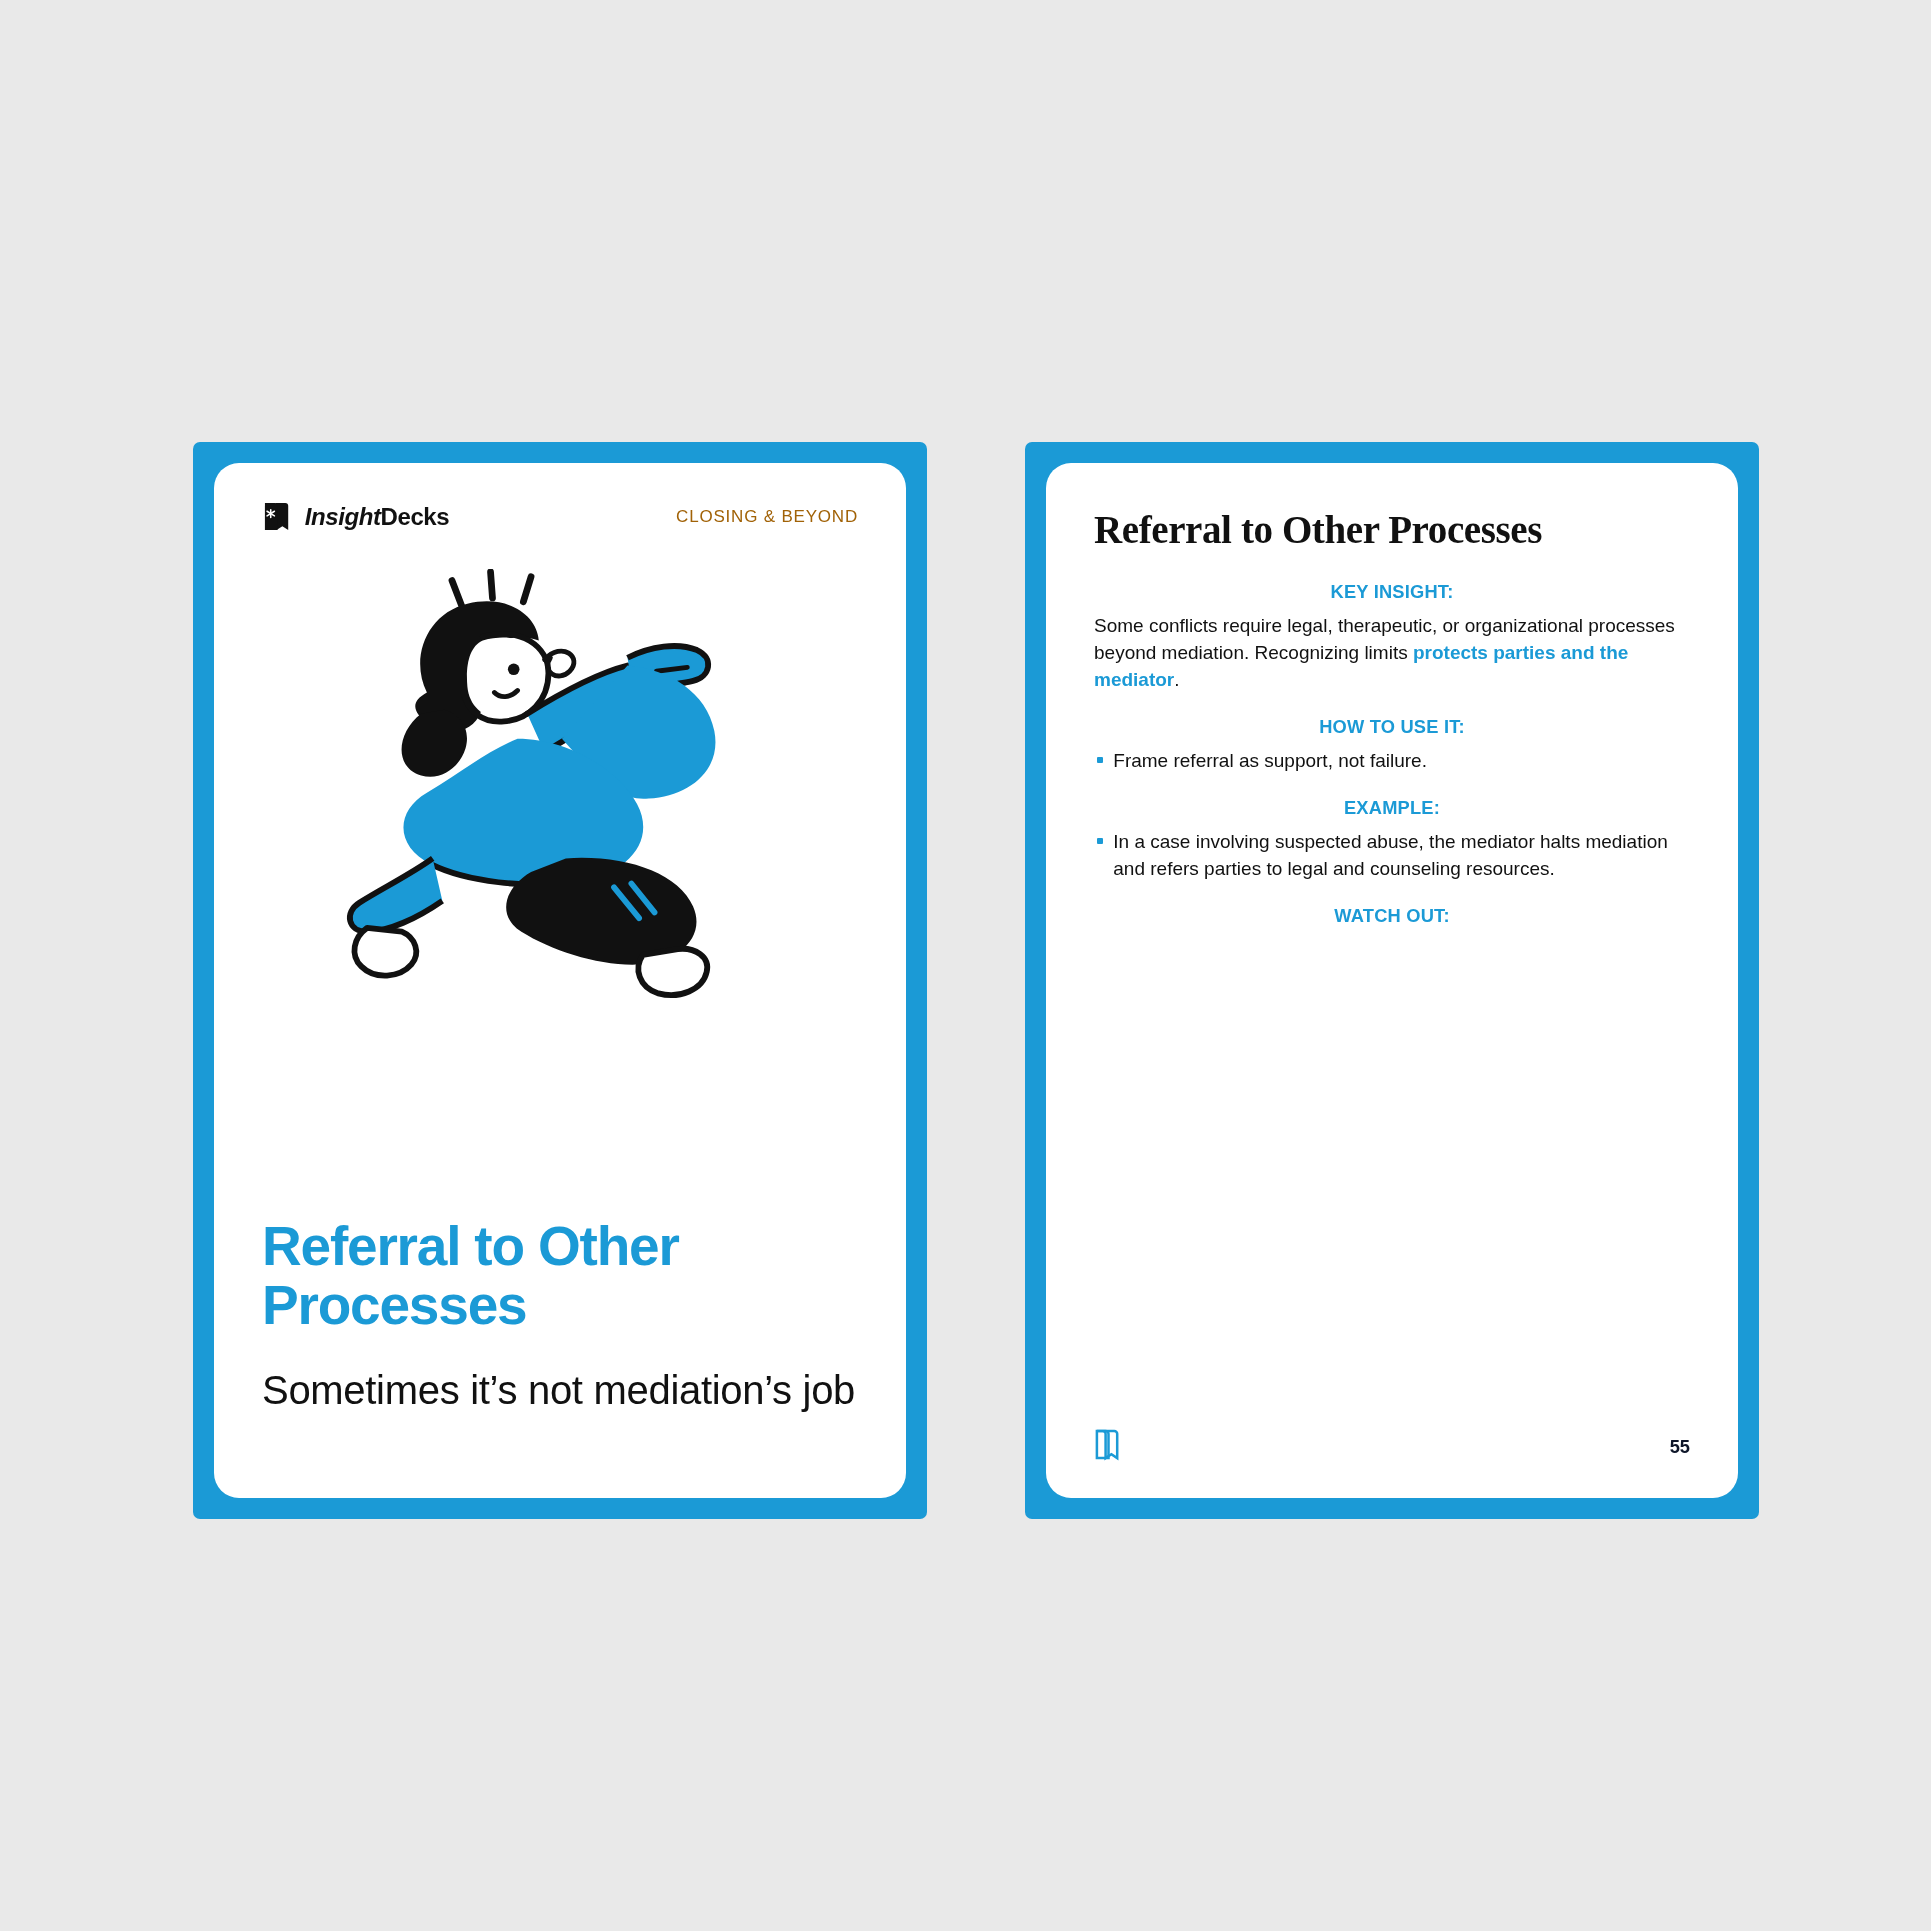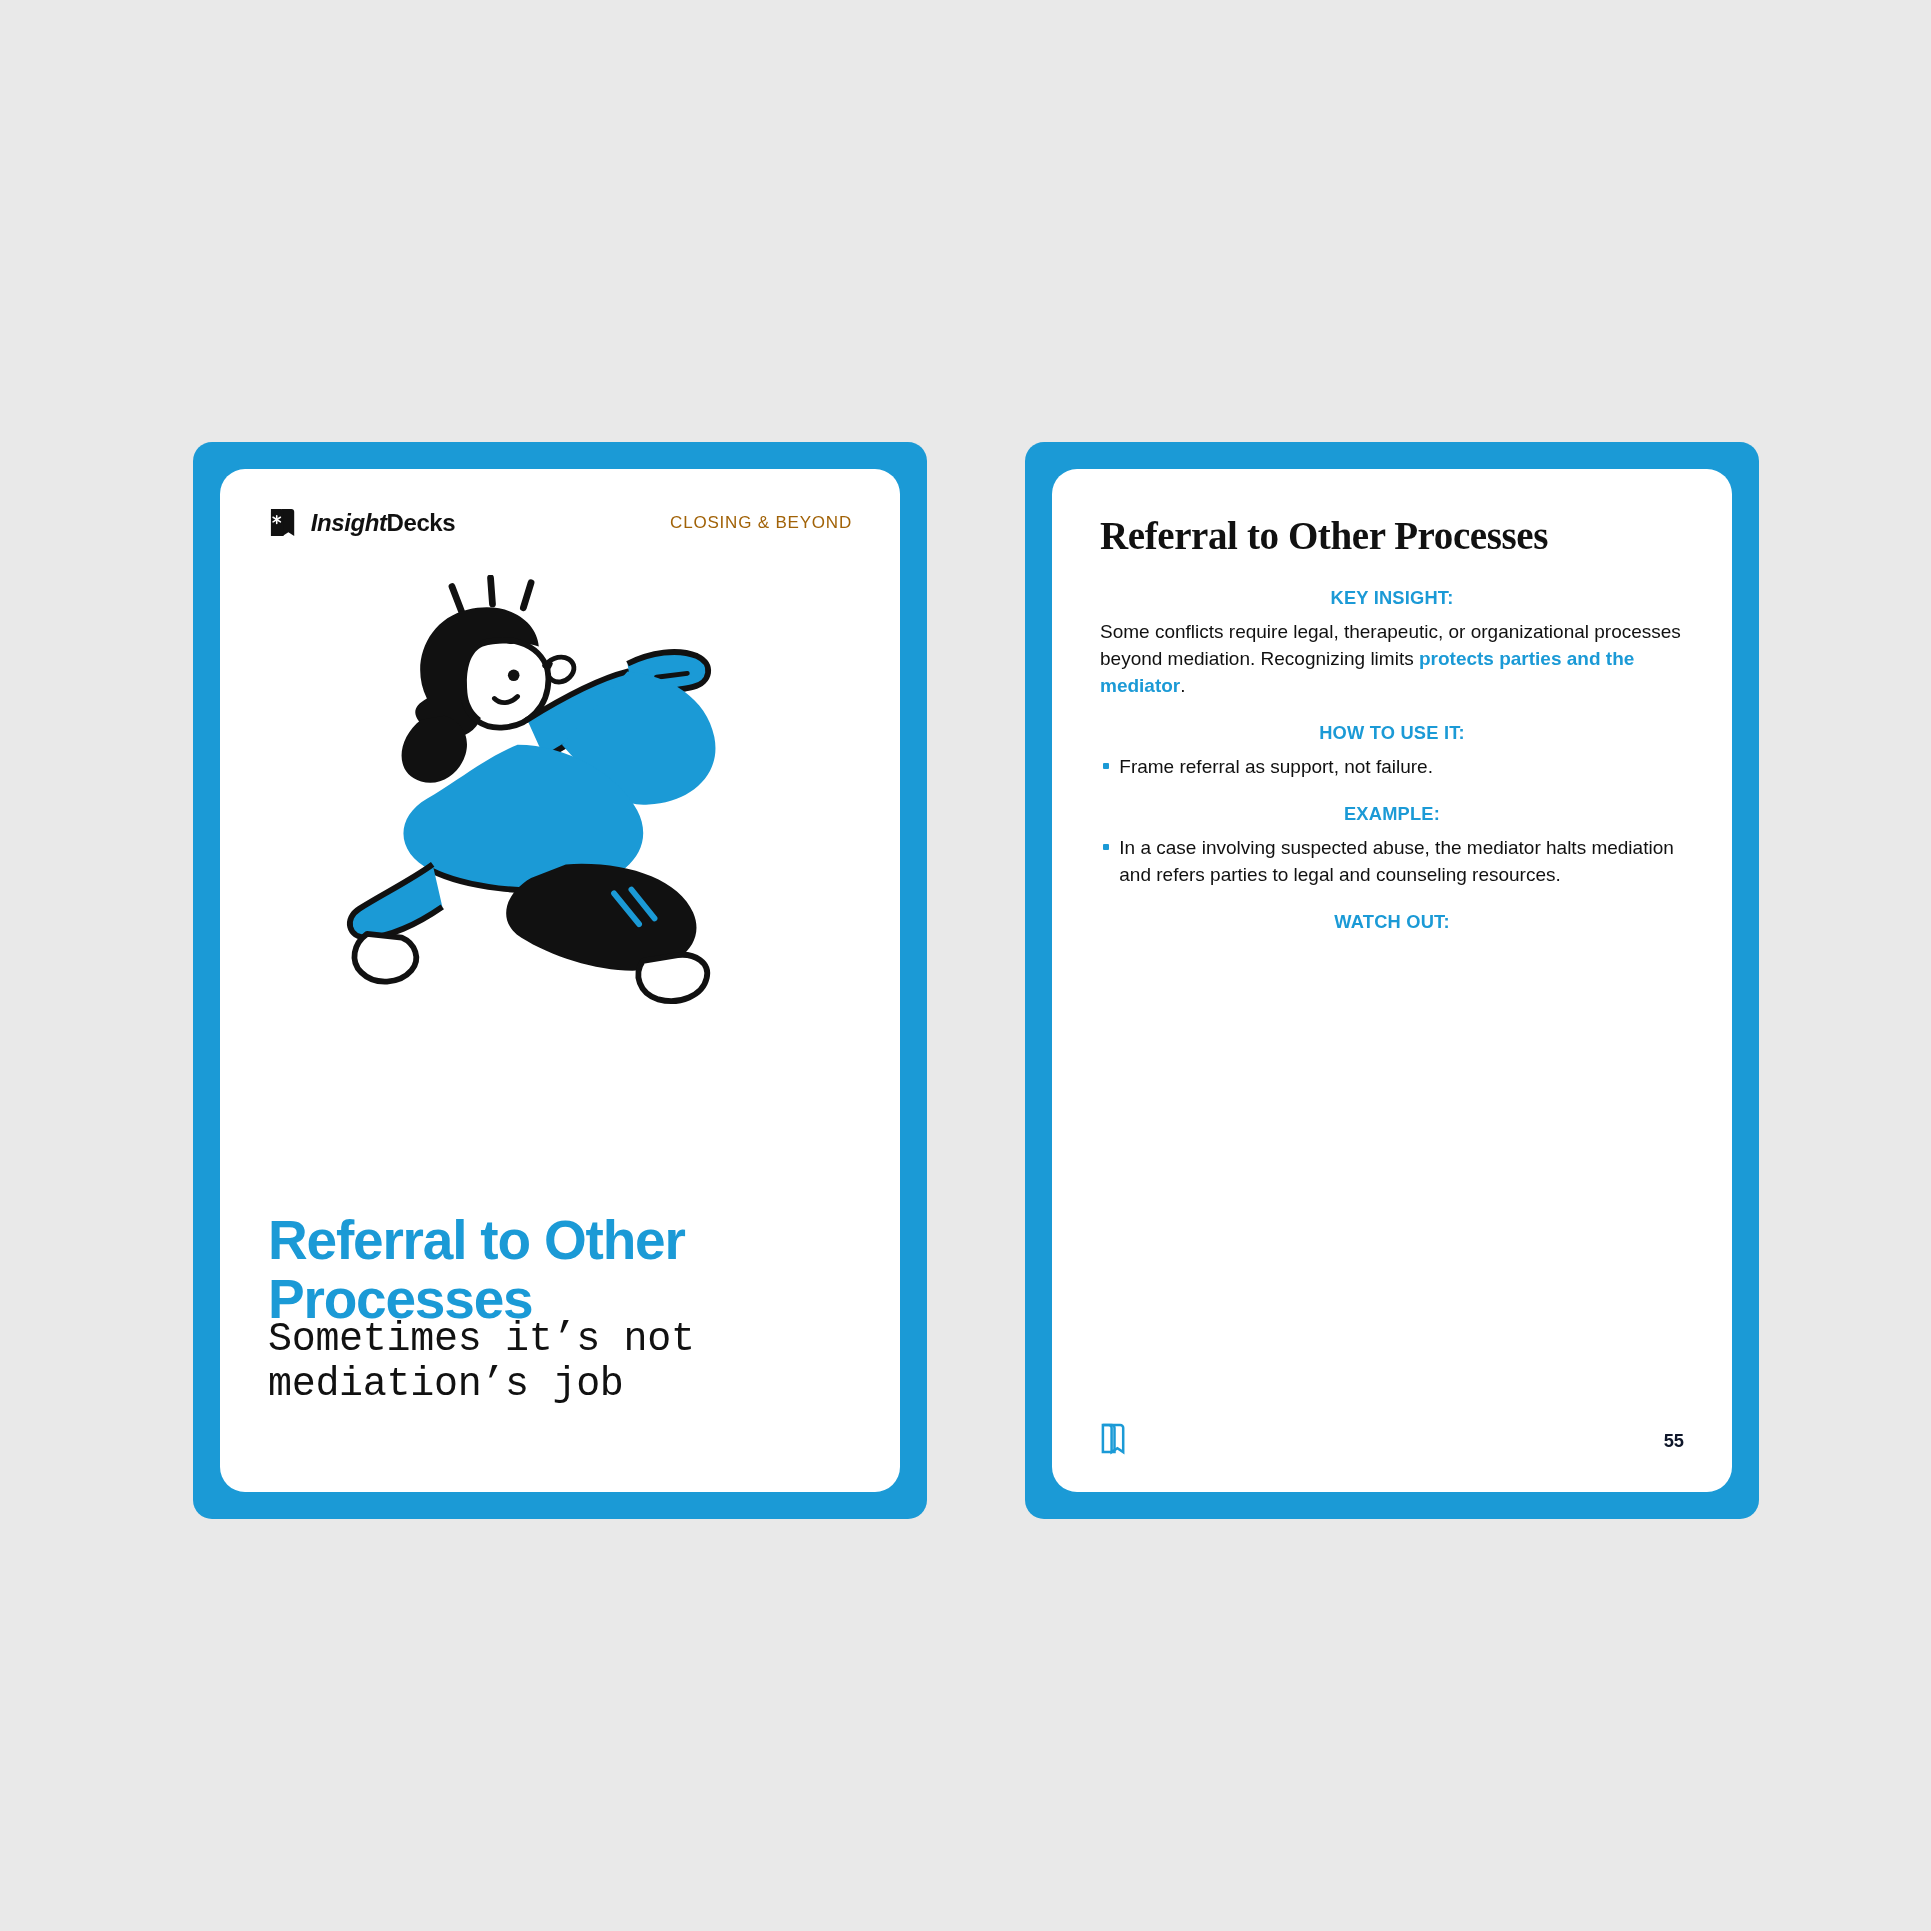--- a/index.html
+++ b/index.html
@@ -17,23 +17,23 @@
   .stage {
     position: relative;
     width: 1931px;
     height: 1931px;
   }
 
   
   .card {
     position: absolute;
     background: #1b9ad6;
-    border-radius: 19px;
+    border-radius: 7px;
     box-sizing: border-box;
-    padding: 27px;
+    padding: 21px;
   }
   .card-inner {
     width: 100%;
     height: 100%;
     background: #ffffff;
     border-radius: 25px;
     box-sizing: border-box;
     position: relative;
   }
 
@@ -111,21 +111,21 @@
     line-height: 1.06;
     font-weight: 700;
     color: #1b9ad6;
     letter-spacing: -1.2px;
   }
   .front-sub {
     position: absolute;
     left: 48px;
     right: 39px;
     bottom: 85px;
-    font-family: Liberation Mono, monospace;
+    font-family: Liberation Sans, sans-serif;
     font-size: 40px;
     color: #111111;
     letter-spacing: -0.3px;
   }
 
   
   .back-pad {
     position: absolute;
     inset: 0;
     padding: 44px 48px 39px 48px;

